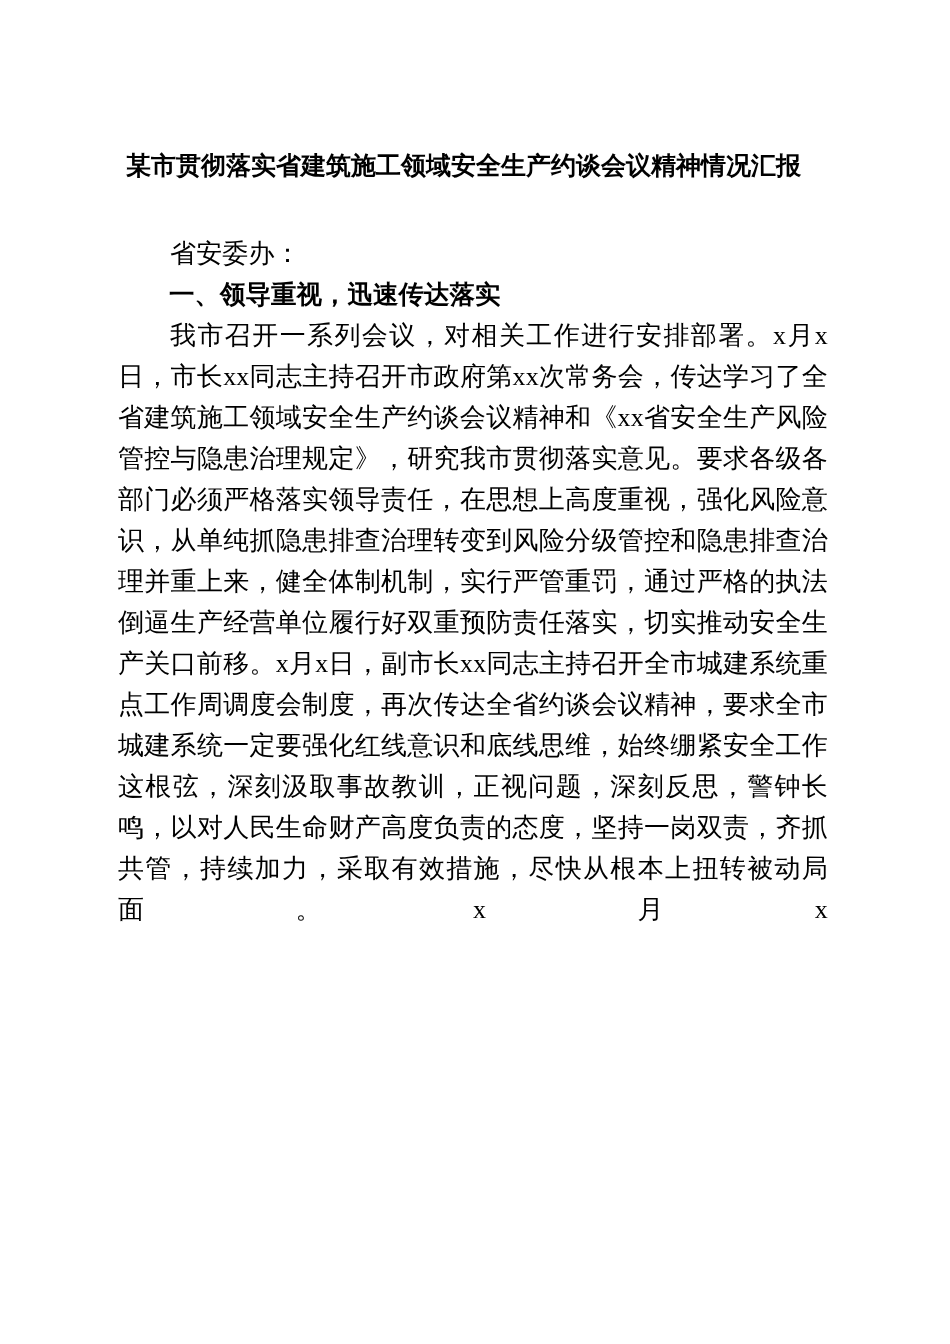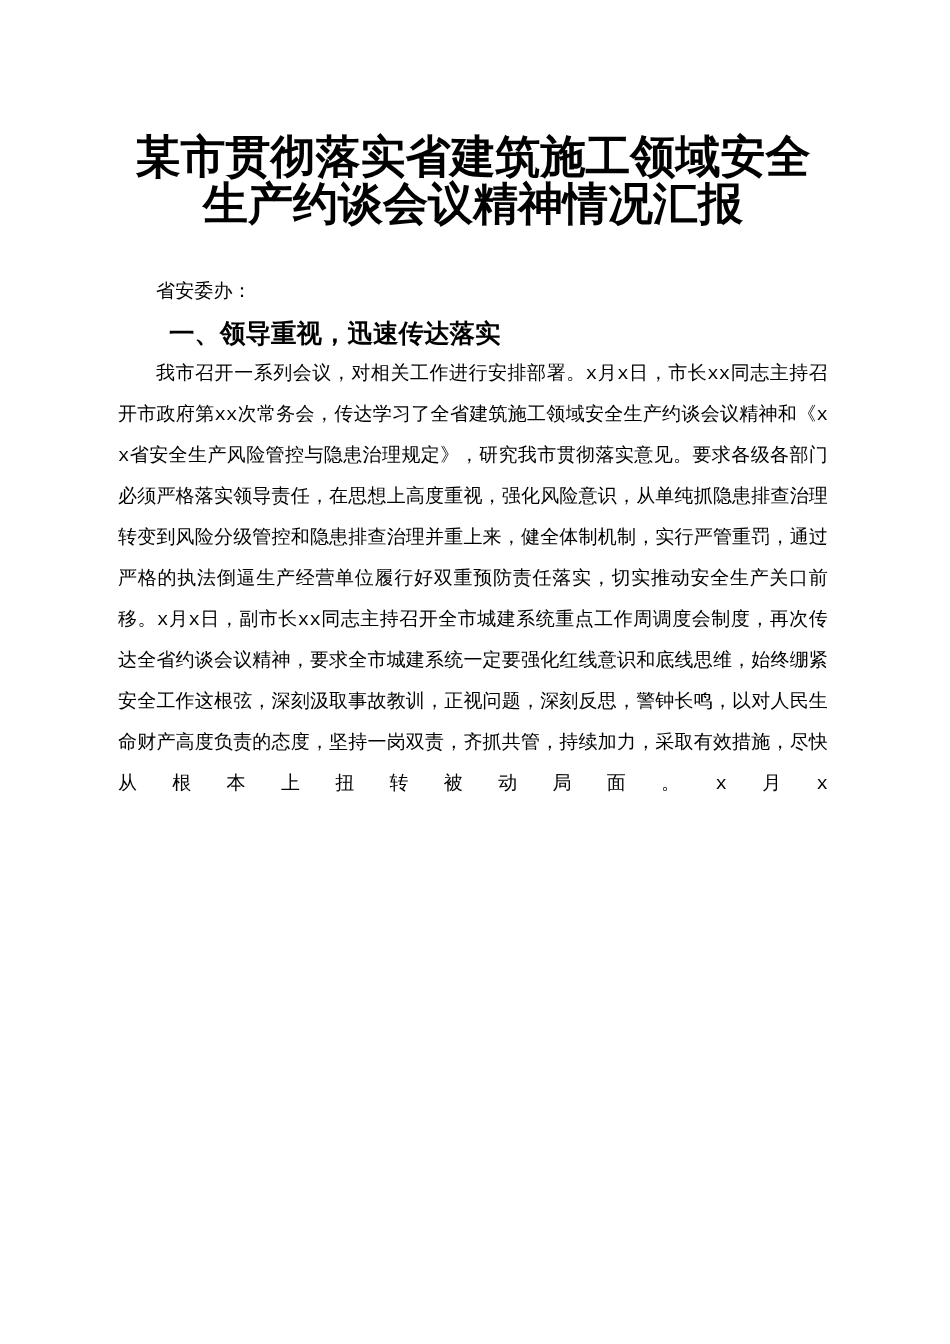--- a/index.html
+++ b/index.html
@@ -21,41 +21,41 @@
     position: relative;
     width: 950px;
     height: 1344px;
     background: #ffffff;
     box-sizing: border-box;
     padding: 0 122px 0 118px;
   }
 
   
   .doc-title {
-    margin: 0;
+    margin: 8px;
     padding-top: 134px;
-    text-align: center;
+    text-align: left;
     font-family: "Liberation Serif", "DejaVu Serif", serif;
     font-weight: bold;
-    font-size: 45px;
+    font-size: 25px;
     line-height: 47px;
     letter-spacing: 0px;
     color: #000000;
     word-break: break-all;
   }
 
   
   .doc-body {
     margin-top: 44px;
   }
 
   .para {
     margin: 0;
-    font-family: Liberation Mono, monospace;
-    font-size: 19px;
+    font-family: Liberation Serif, serif;
+    font-size: 26px;
     line-height: 41px;
     color: #000000;
     text-align: justify;
     text-align-last: left;
     text-justify: inter-character;
     word-break: break-all;
     letter-spacing: 0.15px;
   }
 
   .para.indent {

